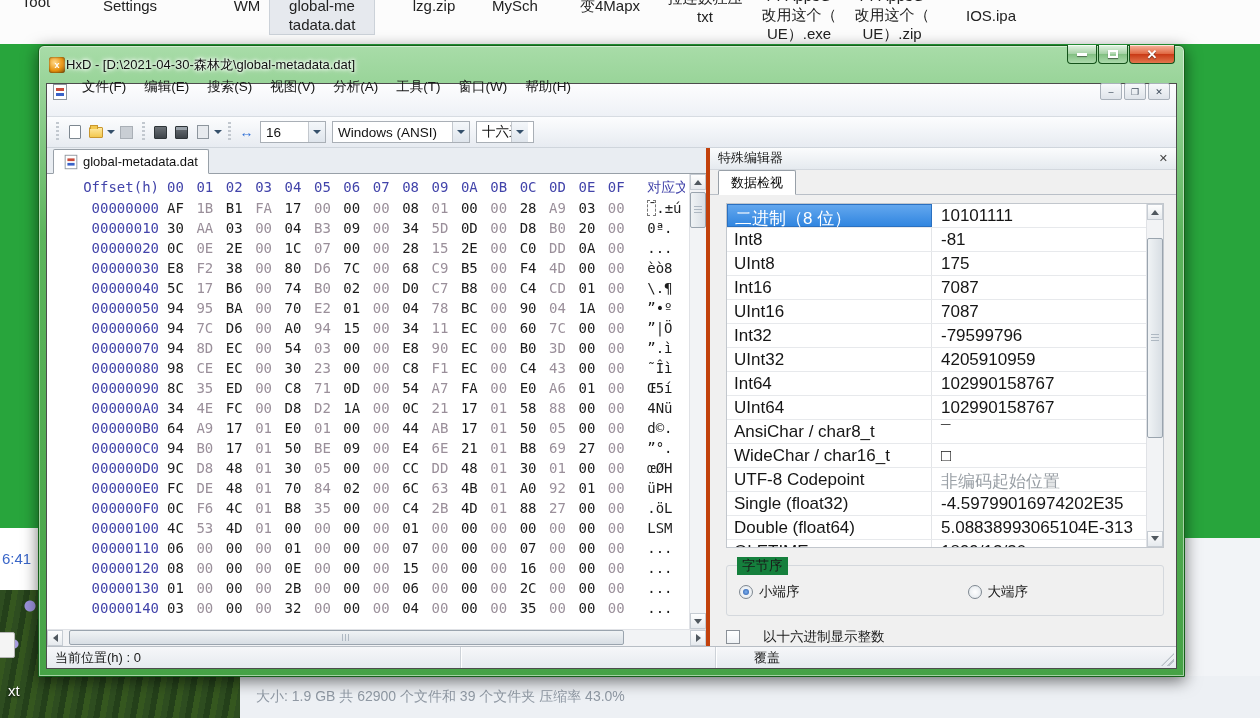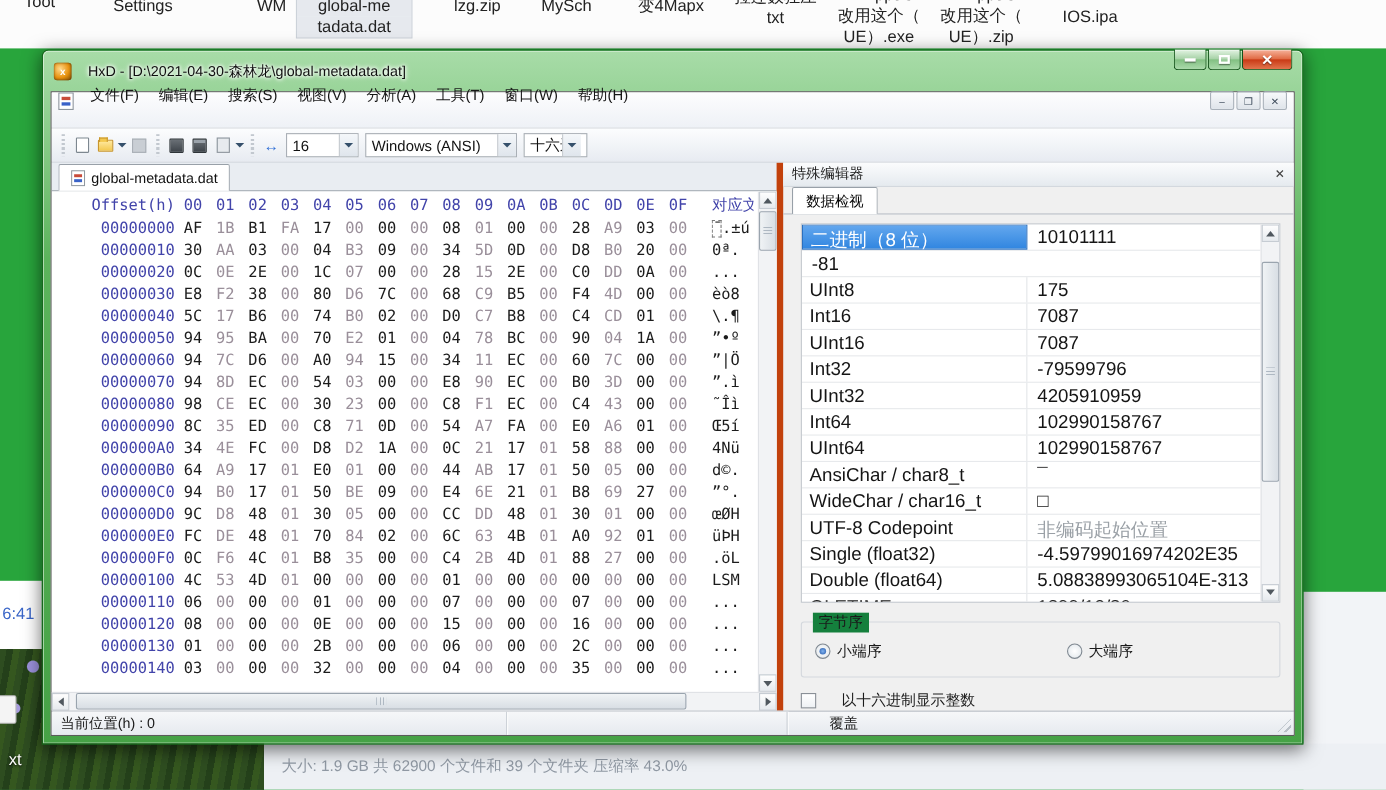--- a/index.html
+++ b/index.html
@@ -28,21 +28,21 @@
   .photo .plabel { position:absolute; left:8px; top:92px; color:#fff; font-size:15px; text-shadow:0 1px 2px rgba(0,0,0,.9); }
   .bottombar { position:absolute; left:240px; top:676px; width:1020px; height:42px; background:#edf0f4; z-index:1; display:flex; align-items:center; }
   .bottombar span { color:#9099a4; font-size:14px; padding-left:16px; white-space:nowrap; }
 
   
   .win { position:absolute; left:38px; top:45px; width:1147px; height:632px; z-index:5;
     background:linear-gradient(#a8dca8,#5cb45c 30%,#46a246); border:1px solid #15611a; border-radius:6px 6px 0 0;
     box-shadow:0 4px 16px rgba(0,0,0,.55), inset 0 0 0 1px rgba(255,255,255,.5); }
   .titlebar { position:absolute; left:0; top:0; right:0; height:37px; display:flex; align-items:center; padding-left:10px; }
   .hxd-icon { width:16px; height:16px; border-radius:3px; background:radial-gradient(circle at 35% 35%,#ffd98a,#e8920f 55%,#7a4a05); box-shadow:inset 0 0 2px #502f00; color:#fff; font-size:9px; font-weight:bold; display:flex; align-items:center; justify-content:center; }
-  .title-text { margin-left:15px; font-size:13px; color:#101010; text-shadow:0 0 6px #fff,0 0 4px #fff,0 0 3px #fff; white-space:nowrap; }
+  .title-text { margin-left:1px; font-size:13px; color:#101010; text-shadow:0 0 6px #fff,0 0 4px #fff,0 0 3px #fff; white-space:nowrap; }
   .capbtns { position:absolute; right:9px; top:-1px; display:flex; }
   .cb { height:19px; border:1px solid #14521a; border-top:none; border-radius:0 0 4px 4px; box-shadow:inset 0 1px 0 rgba(255,255,255,.65); display:flex; align-items:center; justify-content:center; margin-left:1px; }
   .cb.mn,.cb.mx { width:30px; background:linear-gradient(#e4f4e4,#a6d2a6 48%,#82c082 52%,#acdaac); }
   .cb.cl { width:46px; background:linear-gradient(#f7b59e,#e06a44 48%,#c93a16 52%,#e2764e); }
   .glyph-min { width:10px; height:3px; background:#fff; box-shadow:0 1px 1px rgba(0,0,0,.45); }
   .glyph-max { width:10px; height:8px; border:2px solid #fff; box-shadow:0 1px 1px rgba(0,0,0,.45); background:rgba(255,255,255,.15); }
   .glyph-close { color:#fff; font-size:13px; font-weight:bold; text-shadow:0 1px 1px rgba(0,0,0,.5); line-height:1; }
 
   .client { position:absolute; left:7px; right:7px; top:37px; bottom:7px; background:#f0f0f0; border:1px solid #4c4c4c; display:flex; flex-direction:column; }
 
@@ -96,21 +96,21 @@
   .arr-up { width:0;height:0;border-left:4px solid rgba(0,0,0,0);border-right:4px solid rgba(0,0,0,0);border-bottom:5px solid #50585f; }
   .arr-dn { width:0;height:0;border-left:4px solid rgba(0,0,0,0);border-right:4px solid rgba(0,0,0,0);border-top:5px solid #50585f; }
   .arr-lf { width:0;height:0;border-top:4px solid rgba(0,0,0,0);border-bottom:4px solid rgba(0,0,0,0);border-right:5px solid #50585f; }
   .arr-rt { width:0;height:0;border-top:4px solid rgba(0,0,0,0);border-bottom:4px solid rgba(0,0,0,0);border-left:5px solid #50585f; }
   .thumb-v { position:absolute; left:0; width:16px; background:linear-gradient(90deg,#f0f3f5,#d8dee4); border:1px solid #9aa4ae; border-radius:2px; }
   .thumb-v:after { content:""; position:absolute; left:3px; right:3px; top:50%; margin-top:-4px; height:8px; background:repeating-linear-gradient(to bottom,#aeb8c2 0 1px,rgba(0,0,0,0) 1px 3px); }
   .thumb-h { position:absolute; top:0; height:15px; background:linear-gradient(#f0f3f5,#d8dee4); border:1px solid #9aa4ae; border-radius:2px; }
   .thumb-h:after { content:""; position:absolute; top:3px; bottom:3px; left:50%; margin-left:-5px; width:9px; background:repeating-linear-gradient(90deg,#aeb8c2 0 1px,rgba(0,0,0,0) 1px 3px); }
 
   
-  .rpanel { width:470px; background:#f0f0f0; border-left:6px solid #c2410c; display:flex; flex-direction:column; }
+  .rpanel { width:470px; background:#f0f0f0; border-left:4px solid #c2410c; display:flex; flex-direction:column; }
   .rp-head { height:22px; background:linear-gradient(#fbfcfd,#e5eaef); border-bottom:1px solid #d3d8de; display:flex; align-items:center; font-size:13px; color:#1a1a1a; padding:0 8px; }
   .rp-close { margin-left:auto; font-size:11px; color:#444; }
   .rp-tabs { height:26px; display:flex; align-items:flex-end; padding-left:8px; border-bottom:1px solid #b9bfc7; }
   .rp-tab { height:25px; margin-bottom:-1px; background:#fff; border:1px solid #98a0a8; border-bottom:1px solid #fff; border-radius:2px 2px 0 0; padding:0 12px; font-size:13px; display:flex; align-items:center; }
   .instable { margin:8px 12px 0 16px; height:350px; background:#fff; border:1px solid #c2c7cd; position:relative; overflow:hidden; }
   .insrows { position:absolute; left:0; top:0; right:17px; bottom:0; overflow:hidden; }
   .insrow { height:24px; display:flex; border-bottom:1px solid #e7e9ec; font-size:17px; color:#151515;justify-content:flex-end; }
   .insrow.partial { height:12px; overflow:hidden; border-bottom:none; }
   .inslabel { width:205px; padding:2px 0 0 7px; border-right:1px solid #e3e5e8; }
   .inslabel.sel { background:linear-gradient(#63a7ee,#3186e0); border:1px solid #2a70c0; color:#fff; }
@@ -342,20 +342,21 @@
             <span>数据检视</span>
           </div>
         </div>
         <div class="instable">
           <div class="insrows" id="insrows">
               <div class="insrow">
                 <div class="inslabel sel">二进制（8 位）</div>
                 <div class="insvalue">10101111</div>
               </div>
               <div class="insrow">
+                <div class="inslabel">Int8</div>
                 <div class="insvalue">-81</div>
               </div>
               <div class="insrow">
                 <div class="inslabel">UInt8</div>
                 <div class="insvalue">175</div>
               </div>
               <div class="insrow">
                 <div class="inslabel">Int16</div>
                 <div class="insvalue">7087</div>
               </div>

